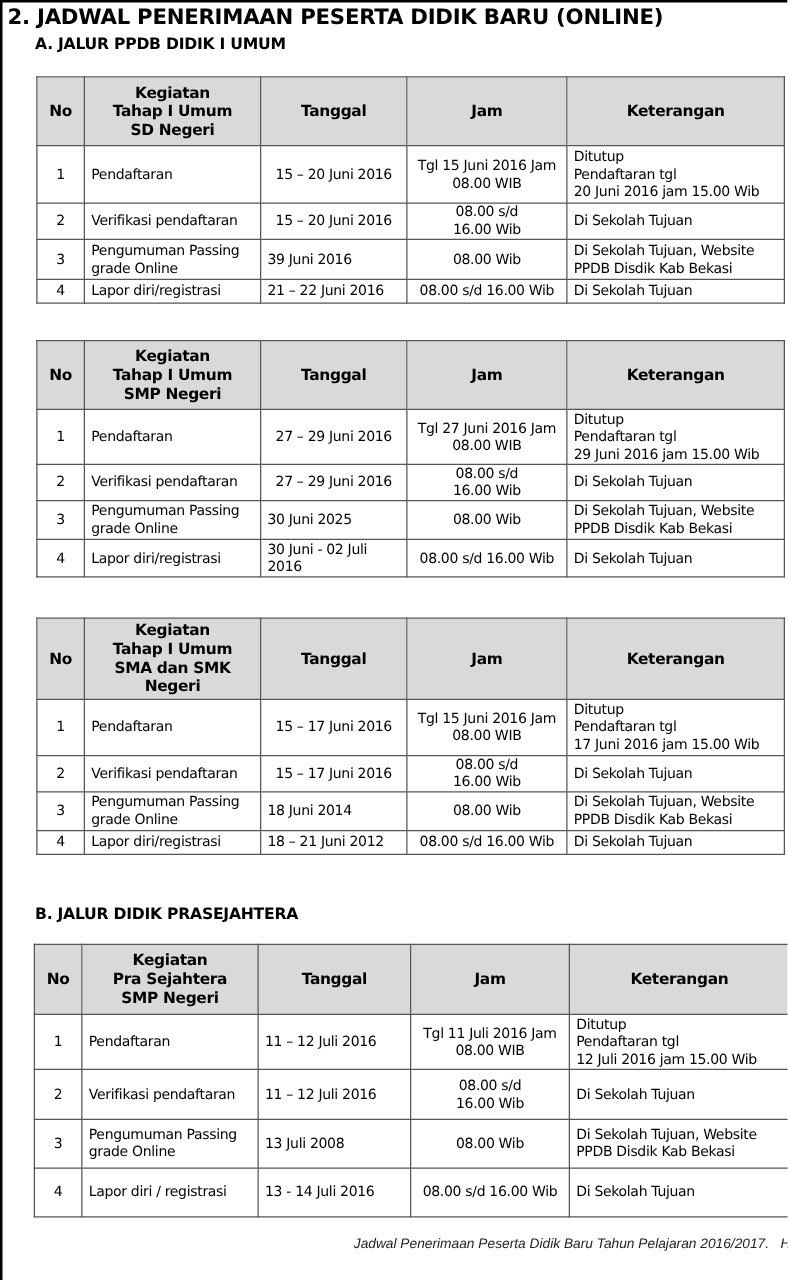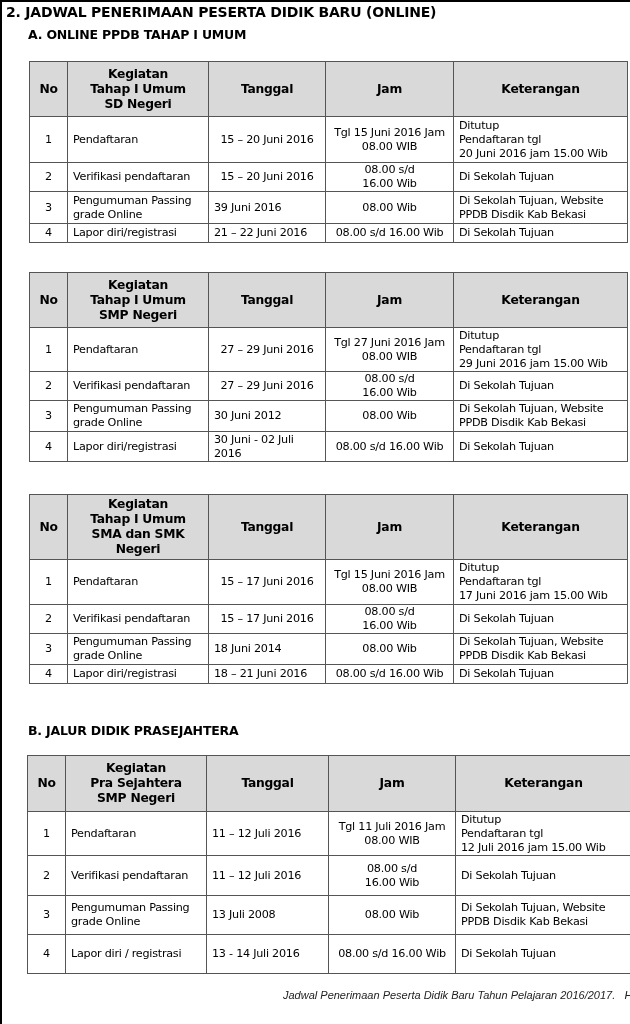--- a/index.html
+++ b/index.html
@@ -5,21 +5,21 @@
   html, body { margin: 0; padding: 0; }
   body {
     width: 630px; height: 1024px; position: relative; overflow: hidden;
     background: #ffffff; color: #000;
     font-family: "DejaVu Sans", sans-serif;
   }
   .page-border-top { position: absolute; left: 0; top: 0; width: 630px; height: 2px; background: #000; }
   .page-border-left { position: absolute; left: 0; top: 0; width: 2px; height: 1024px; background: #000; }
   .h1 {
     position: absolute; left: 6px; top: 4px;
-    font-size: 14px; font-weight: bold; letter-spacing: -0.2px; white-space: nowrap;
+    font-size: 17px; font-weight: bold; letter-spacing: -0.2px; white-space: nowrap;
   }
   .h2 {
     position: absolute; left: 28px; top: 27px;
     font-size: 12.5px; font-weight: bold; letter-spacing: -0.2px; white-space: nowrap;
   }
   .h2b { left: 28px; top: 723px; }
   table.sched {
     position: absolute; border-collapse: collapse; table-layout: fixed;
     font-size: 11.2px; letter-spacing: -0.25px;
   }
@@ -39,21 +39,21 @@
     color: #222; white-space: pre;
   }
 </style>
 </head>
 <body>
 
 <div class="page-border-top"></div>
 <div class="page-border-left"></div>
 
 <div class="h1">2.  JADWAL PENERIMAAN PESERTA DIDIK BARU (ONLINE)</div>
-<div class="h2">A.  ONLINE PPDB TAHAP I UMUM</div>
+<div class="h2">A.  JALUR PPDB DIDIK I UMUM</div>
 
 <table class="sched" style="left:29px; top:61px; width:598px;">
   <colgroup>
       <col style="width:38px">
       <col style="width:141px">
       <col style="width:117px">
       <col style="width:128px">
       <col style="width:174px">
     </colgroup>
   <tbody>
@@ -134,21 +134,21 @@
     <td class="c">2</td>
     <td class="l">Verifikasi pendaftaran</td>
     <td class="c">27 – 29 Juni 2016</td>
     <td class="c ket">08.00 s/d
 16.00 Wib</td>
     <td class="l ket">Di Sekolah Tujuan</td>
   </tr>
   <tr style="height:31px">
     <td class="c">3</td>
     <td class="l">Pengumuman Passing grade Online</td>
-    <td class="l">30 Juni 2012</td>
+    <td class="l">30 Juni 2025</td>
     <td class="c ket">08.00 Wib</td>
     <td class="l ket">Di Sekolah Tujuan, Website
 PPDB Disdik Kab Bekasi</td>
   </tr>
   <tr style="height:30px">
     <td class="c">4</td>
     <td class="l">Lapor diri/registrasi</td>
     <td class="l">30 Juni - 02 Juli 2016</td>
     <td class="c ket">08.00 s/d 16.00 Wib</td>
     <td class="l ket">Di Sekolah Tujuan</td>
@@ -197,21 +197,21 @@
     <td class="c">3</td>
     <td class="l">Pengumuman Passing grade Online</td>
     <td class="l">18 Juni 2014</td>
     <td class="c ket">08.00 Wib</td>
     <td class="l ket">Di Sekolah Tujuan, Website
 PPDB Disdik Kab Bekasi</td>
   </tr>
   <tr style="height:19px">
     <td class="c">4</td>
     <td class="l">Lapor diri/registrasi</td>
-    <td class="l">18 – 21 Juni 2016</td>
+    <td class="l">18 – 21 Juni 2012</td>
     <td class="c ket">08.00 s/d 16.00 Wib</td>
     <td class="l ket">Di Sekolah Tujuan</td>
   </tr>
 </tbody>
   </table>
 
 <div class="h2 h2b">B.  JALUR DIDIK  PRASEJAHTERA</div>
 
 <table class="sched" style="left:27px; top:755px; width:604px;">
   <colgroup>

